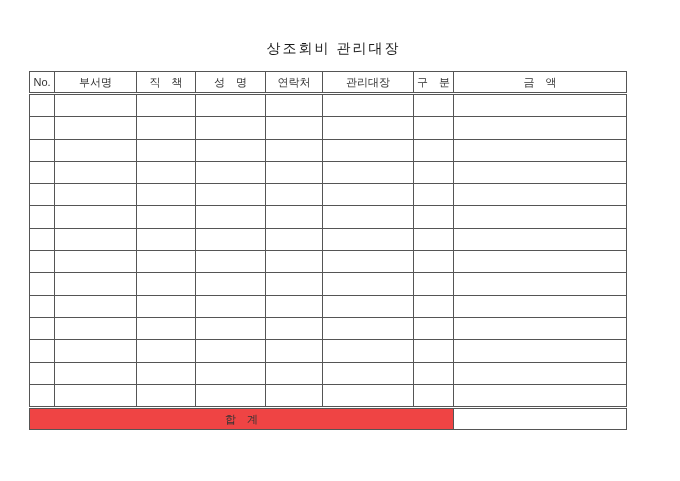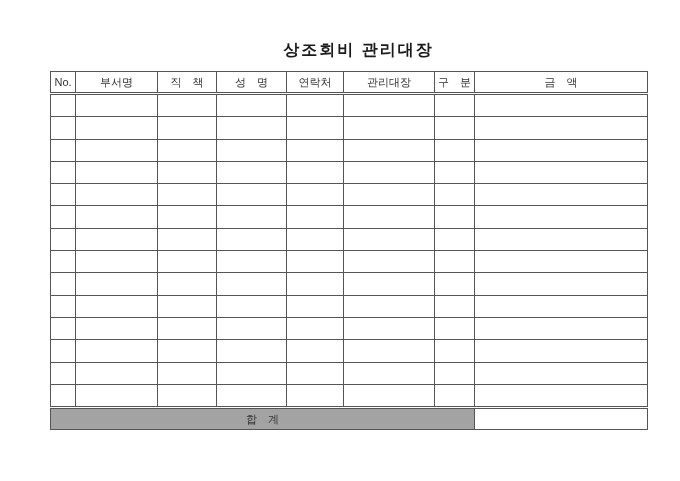--- a/index.html
+++ b/index.html
@@ -10,33 +10,33 @@
   }
   #page {
     position: relative;
     width: 680px;
     height: 481px;
     background: #ffffff;
     overflow: hidden;
   }
   .doc-title {
     position: absolute;
-    left: 60px;
+    left: 35px;
     top: 40px;
     width: 597px;
     text-align: center;
-    font-size: 16px;
-    font-weight: bold;
+    font-size: 14px;
+    font-weight: normal;
     letter-spacing: 2px;
     color: #1a1a1a;
     white-space: pre;
   }
   table.ledger {
     position: absolute;
-    left: 50px;
+    left: 29px;
     top: 71px;
     width: 597px;
     border-collapse: collapse;
     table-layout: fixed;
   }
   table.ledger th,
   table.ledger td {
     border: 1px solid #555555;
     padding: 0;
     overflow: hidden;
@@ -55,21 +55,21 @@
   table.ledger tbody td {
     height: 21.3px;
     background: #ffffff;
   }
   table.ledger tfoot td {
     height: 20px;
     border-top: 3px double #555555;
     vertical-align: middle;
   }
   td.total-label-cell {
-    background: #a3a3a3;
+    background: #ef4444;
     text-align: center;
     font-size: 11px;
     color: #333333;
     white-space: pre;
   }
   td.total-amount-cell {
     background: #ffffff;
   }
 </style>
 </head>

